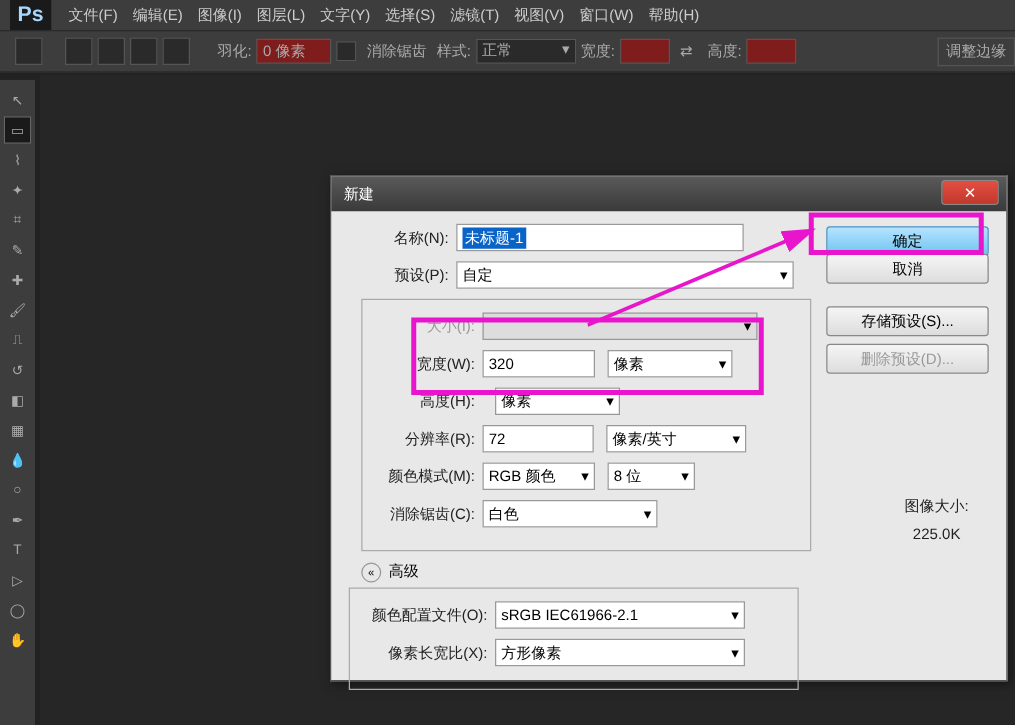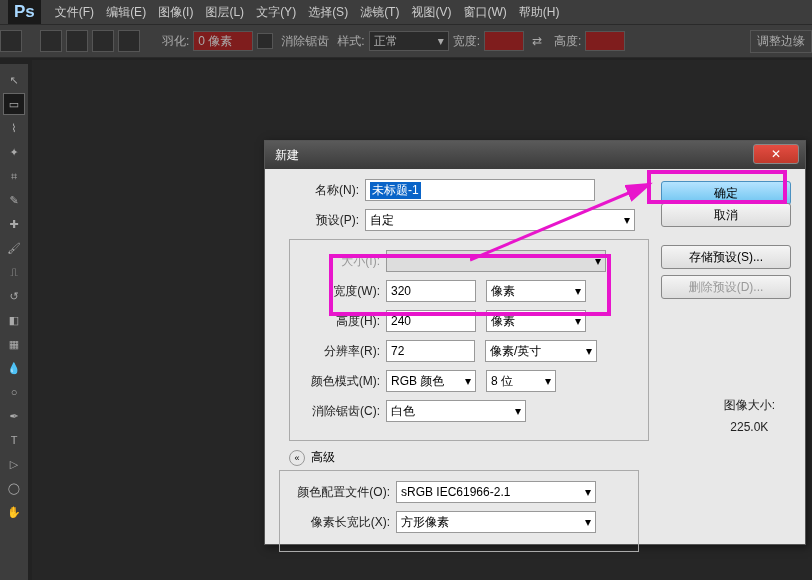--- a/index.html
+++ b/index.html
@@ -1,20 +1,20 @@
 <!DOCTYPE html>
 <html><head>
 <meta charset="utf-8">
 <style>
 *{margin:0;padding:0;box-sizing:border-box;font-family:"Microsoft YaHei",Arial,sans-serif;font-size:12px}
 body{background:#222;width:812px;height:580px;overflow:hidden;position:relative}
 .menubar{background:#3d3d3d;height:24px;display:flex;align-items:center;padding-left:8px}
 .menubar .logo{background:#1a1a1a;color:#a8d8ff;font-weight:bold;font-size:17px;padding:2px 6px;margin-right:8px}
 .menubar .menu-item{color:#ccc;padding:0 6px;cursor:pointer}
-.optbar{background:#3d3d3d;height:34px;display:flex;align-items:center;padding-left:0;border-top:1px solid #2a2a2a;border-bottom:1px solid #2a2a2a}
+.optbar{background:#3d3d3d;height:34px;display:flex;align-items:center;padding-left:12px;border-top:1px solid #2a2a2a;border-bottom:1px solid #2a2a2a}
 .optbar .ico{width:22px;height:22px;background:#2a2a2a;border:1px solid #555;margin-right:4px}
 .optbar .lbl{color:#aaa;margin:0 4px}
 .optbar .inp{background:#7f1d1d;border:1px solid #555;color:#aaa;width:60px;height:20px;padding:0 4px}
 .optbar .sel{width:60px;height:20px;background:#2a2a2a;border:1px solid #555;color:#aaa}
 .optbar .btn{background:#3d3d3d;border:1px solid #555;color:#aaa;padding:2px 6px;margin-left:4px}
 .optbar .chk{width:16px;height:16px;background:#2a2a2a;border:1px solid #555;margin:0 4px}
 .toolbar{position:absolute;left:0;top:64px;width:28px;background:#3d3d3d;bottom:0;display:flex;flex-direction:column;align-items:center;padding-top:4px}
 .toolbar .tool{width:22px;height:22px;background:#3d3d3d;margin:1px 0;cursor:pointer;display:flex;align-items:center;justify-content:center;color:#aaa;font-size:11px}
 .toolbar .tool.sel{background:#1a1a1a;border:1px solid #666}
 .work{position:absolute;left:32px;top:60px;right:0;bottom:0;background:#262626}
@@ -67,21 +67,21 @@
   <span class="ico"></span>
   <span class="ico"></span>
   <span class="ico"></span>
   <span class="ico"></span>
   <span style="width:14px"></span>
   <span class="lbl">羽化:</span>
   <input class="inp" value="0 像素" style="">
   <span class="chk"></span>
   <span class="lbl">消除锯齿</span>
   <span class="lbl">样式:</span>
-  <span class="sel" style="width:80px;display:flex;align-items:center;justify-content:space-between;padding:0 4px">
+  <span class="sel" style="width:80px;display:flex;justify-content:space-between;padding:0 4px">
       <span>正常</span>
       <span>▾</span>
     </span>
   <span class="lbl">宽度:</span>
   <input class="inp" style="width: 40px;">
   <span class="lbl" style="margin:0 8px">⇄</span>
   <span class="lbl">高度:</span>
   <input class="inp" style="width: 40px;">
   <span style="flex:1"></span>
   <button class="btn">调整边缘</button>
@@ -140,21 +140,20 @@
         </div>
       <div class="row">
           <span class="lab">宽度(W):</span>
           <input type="text" style="width: 90px;" value="320">
           <span class="sel-in" style="width:100px;margin-left:10px">
             <span>像素</span>
           </span>
         </div>
       <div class="row">
           <span class="lab">高度(H):</span>
-          <input type="text" style="width: 90px;" value="240">
           <span class="sel-in" style="width:100px;margin-left:10px">
             <span>像素</span>
           </span>
         </div>
       <div class="row">
           <span class="lab">分辨率(R):</span>
           <input type="text" style="width: 89px;" value="72">
           <span class="sel-in" style="width:112px;margin-left:10px">
             <span>像素/英寸</span>
           </span>

